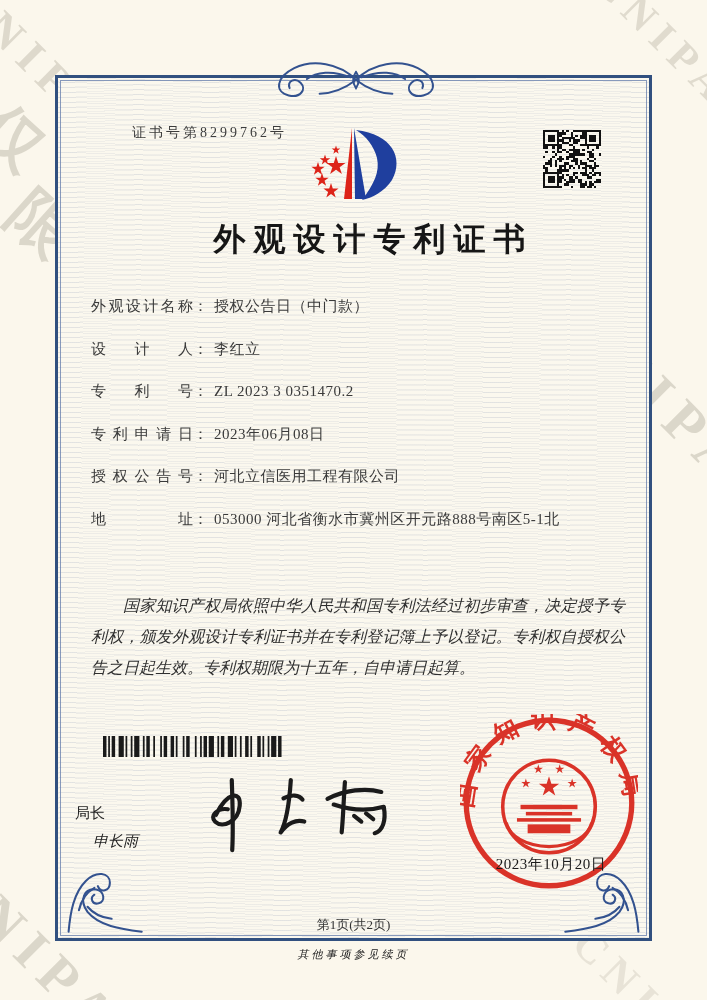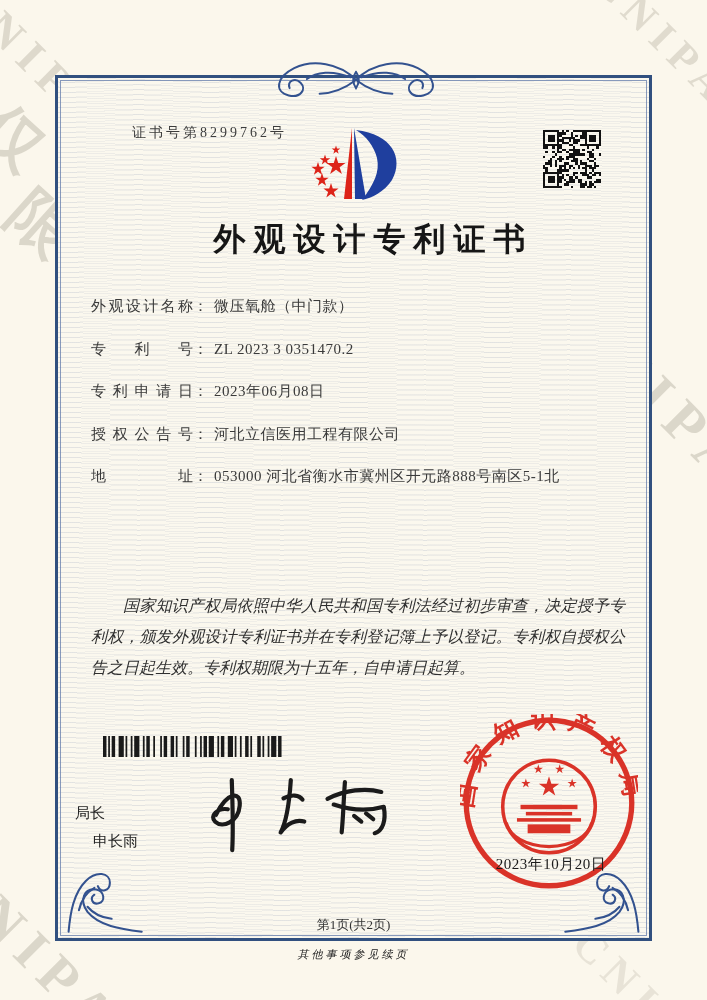--- a/index.html
+++ b/index.html
@@ -51,21 +51,21 @@
   .grant2{position:absolute;left:264px;top:0;}
   .lbl2{display:inline-block;width:88px;text-align:justify;text-align-last:justify;}
 
   .paras{position:absolute;left:33px;top:512px;width:534px;font-size:16px;line-height:1.95;
          text-align:justify;color:#2f2f2f;font-style:italic;}
   .paras p{margin:0;text-indent:2em;}
 
   .barcode{position:absolute;left:45px;top:658px;width:182px;height:21px;}
 
   .sig-title{position:absolute;left:17px;top:726px;font-size:15px;color:#222;font-style:normal;}
-  .sig-name{position:absolute;left:35px;top:754px;font-size:15px;color:#222;}
+  .sig-name{position:absolute;left:35px;top:754px;font-size:15px;color:#222;font-style:italic;}
   .sig-script{position:absolute;left:130px;top:694px;width:210px;height:84px;transform:rotate(-2deg);}
 
   .seal{position:absolute;left:402px;top:636px;width:178px;height:178px;opacity:.93;}
   .seal-date{position:absolute;left:408px;top:777px;width:170px;text-align:center;
              font-size:15px;color:#1b1b1b;letter-spacing:.5px;}
 
   .page-no{position:absolute;left:0;top:838px;width:100%;text-align:center;font-size:13px;color:#333;}
   .footer-note{position:absolute;left:0;top:947px;width:100%;text-align:center;
                font-size:11px;letter-spacing:3px;color:#222;font-style:italic;}
 </style>
@@ -449,21 +449,24 @@
       <rect x="17" y="24" width="1" height="1" fill="#111"></rect>
       <rect x="19" y="24" width="1" height="1" fill="#111"></rect>
       <rect x="20" y="24" width="1" height="1" fill="#111"></rect>
       <rect x="22" y="24" width="1" height="1" fill="#111"></rect>
     </svg>
 
   <div class="title">外观设计专利证书</div>
 
   <div class="fields">
     <div class="frow">
-      <span class="lbl">外观设计名称</span><span class="colon">：</span><span class="val">微压氧舱（中门款）</span>
+      <span class="lbl">外观设计名称</span><span class="colon">：</span><span class="val">授权公告日（中门款）</span>
+    </div>
+    <div class="frow">
+      <span class="lbl">设计人</span><span class="colon">：</span><span class="val">李红立</span>
     </div>
     <div class="frow">
       <span class="lbl">专利号</span><span class="colon">：</span><span class="val">ZL 2023 3 0351470.2</span>
     </div>
     <div class="frow">
       <span class="lbl">专利申请日</span><span class="colon">：</span><span class="val">2023年06月08日</span>
     </div>
     <div class="frow">
       <span class="lbl">授权公告号</span><span class="colon">：</span><span class="val">河北立信医用工程有限公司</span>
     </div>

